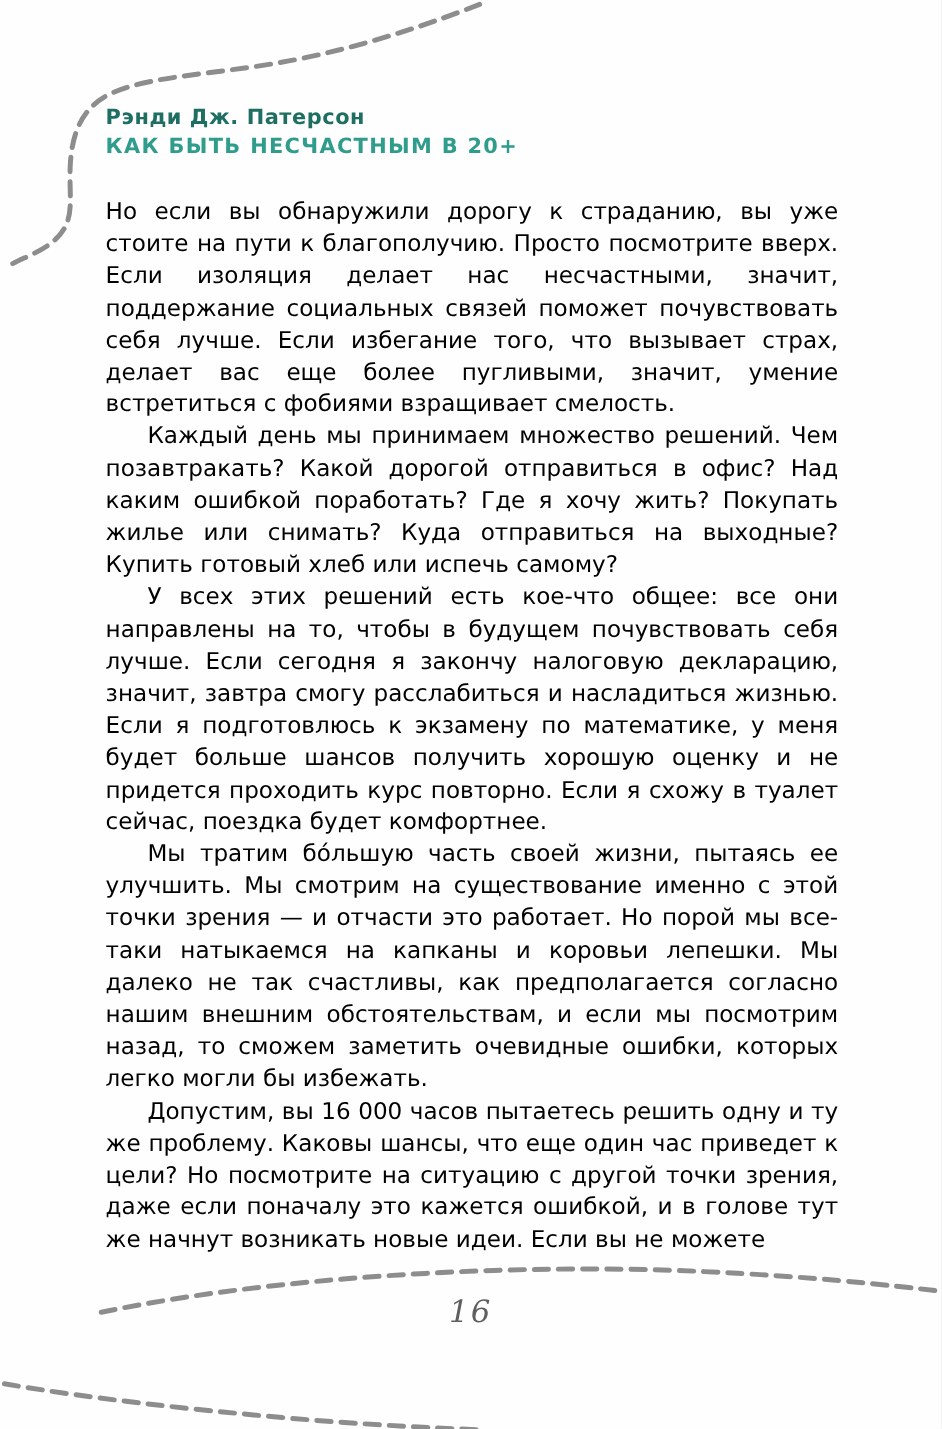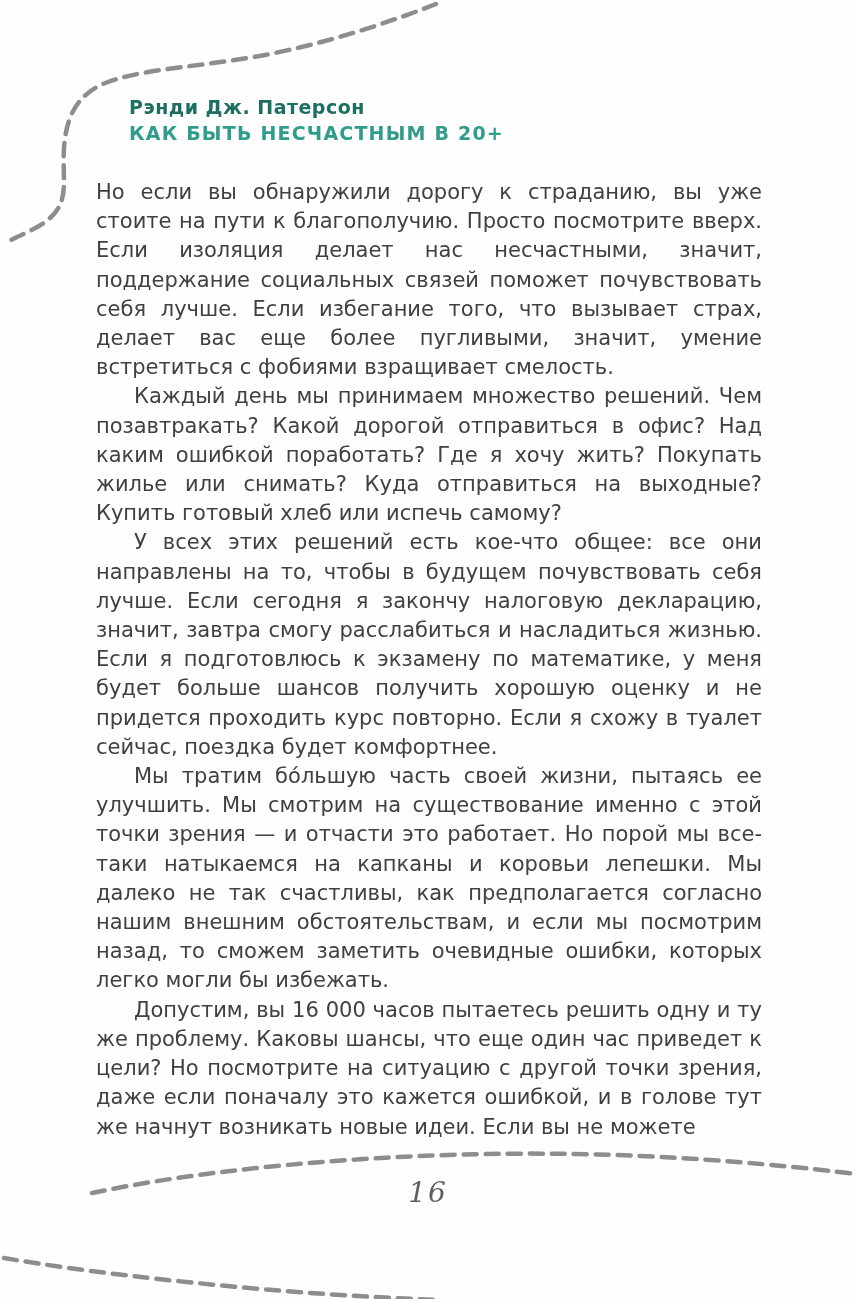--- a/index.html
+++ b/index.html
@@ -22,38 +22,38 @@
     width: 856px;
     height: 1299px;
     pointer-events: none;
   }
   .content {
     position: absolute;
     left: 96px;
     top: 96px;
     width: 666px;
   }
-  .header { margin-bottom: 34px; margin-left: 33px; }
+  .header { margin-bottom: 34px; }
   .author {
     font-size: 19px;
     font-weight: bold;
     color: #1e6e62;
     letter-spacing: 0.5px;
     margin: 0 0 4px 0;
   }
   .book-title {
     font-size: 19px;
     font-weight: bold;
     color: #2f9c8c;
     letter-spacing: 1.2px;
     text-transform: uppercase;
     margin: 0;
   }
   .body-text {
-    color: #404040;
+    color: #000000;
     font-size: 21px;
     line-height: 29.2px;
     text-align: justify;
     margin-top: 22px;
   }
   .body-text p {
     margin: 0;
     hyphens: auto;
     -webkit-hyphens: auto;
   }

